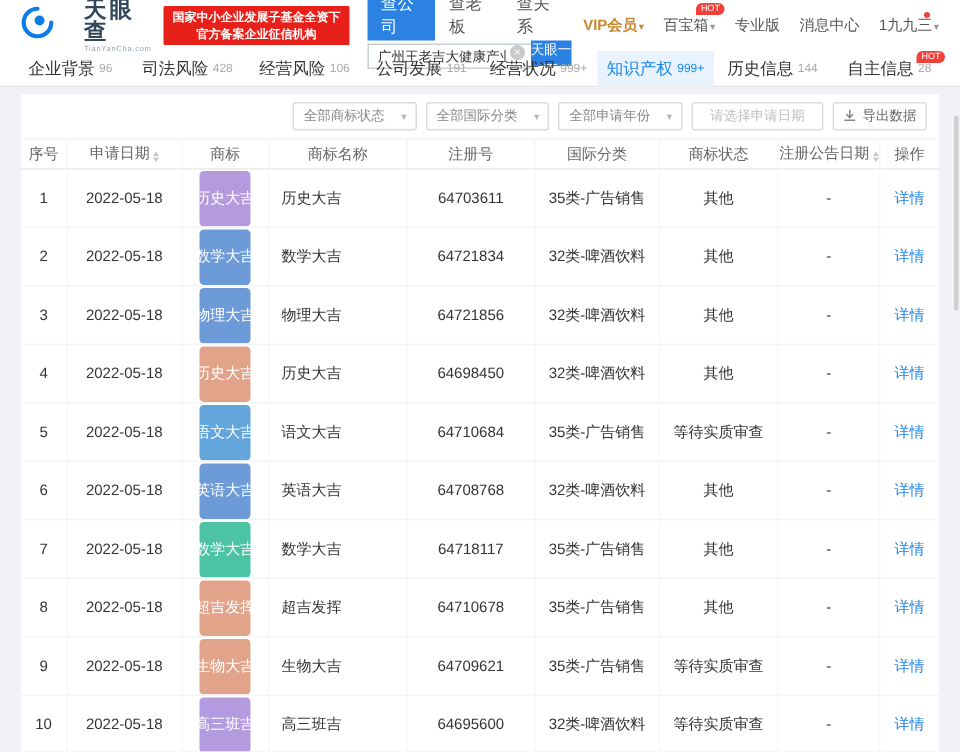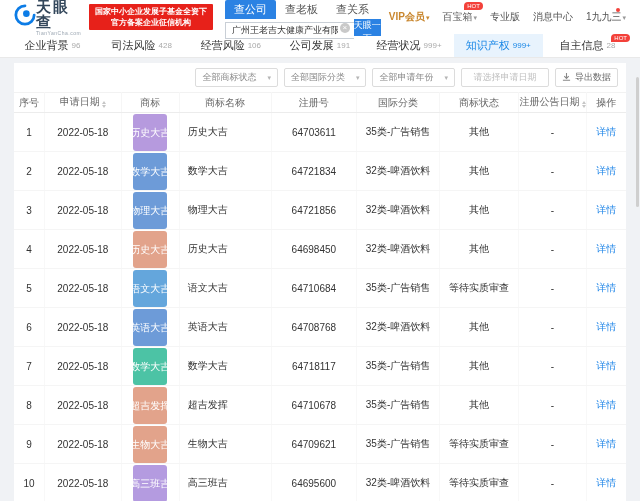--- a/index.html
+++ b/index.html
@@ -2,21 +2,21 @@
 <html><head>
 <meta charset="utf-8">
 <style>
   * { margin:0; padding:0; box-sizing:border-box; }
   html,body { width:640px; height:501px; overflow:hidden;
     font-family:"Liberation Sans","DejaVu Sans",sans-serif; background:#f0f2f5; }
 
   
   .topbar { height:34px; background:#fff; display:flex; align-items:center;
     padding:0 10px 0 14px; gap:8px; position:relative; }
-  .logo { display:flex; align-items:center; gap:0; }
+  .logo { display:flex; align-items:center; gap:20px; }
   .logo-txt { display:flex; flex-direction:column; line-height:1; }
   .logo-name { font-size:15px; font-weight:bold; color:#33475b; letter-spacing:2px; }
   .logo-domain { font-size:5px; color:#9aa5b1; margin-top:2px; letter-spacing:.5px; }
   .banner { background:#e7211a; color:#fff; font-size:8px; font-weight:bold;
     line-height:11px; padding:2px 6px; text-align:center; border-radius:1px; white-space:nowrap; }
   .search { width:196px; margin-left:4px; position:relative; top:1px; }
   .stabs { display:flex; font-size:11px; }
   .stab { padding:2px 9px; color:#555; cursor:pointer; }
   .stab.active { background:#2b82e3; color:#fff; border-radius:2px 2px 0 0; }
   .srow { display:flex; height:17px; }
@@ -150,20 +150,24 @@
       <span>公司发展</span>
       <span class="count">191</span>
     </div>
     <div class="ntab">
       <span>经营状况</span>
       <span class="count">999+</span>
     </div>
     <div class="ntab active">
       <span>知识产权</span>
       <span class="count">999+</span>
+    </div>
+    <div class="ntab">
+      <span>历史信息</span>
+      <span class="count">144</span>
     </div>
     <div class="ntab">
       <span>自主信息</span>
       <span class="count">28</span>
       <span class="hot-badge">HOT</span>
     </div>
   </div>
 
 <div class="content">
   <div class="card">

